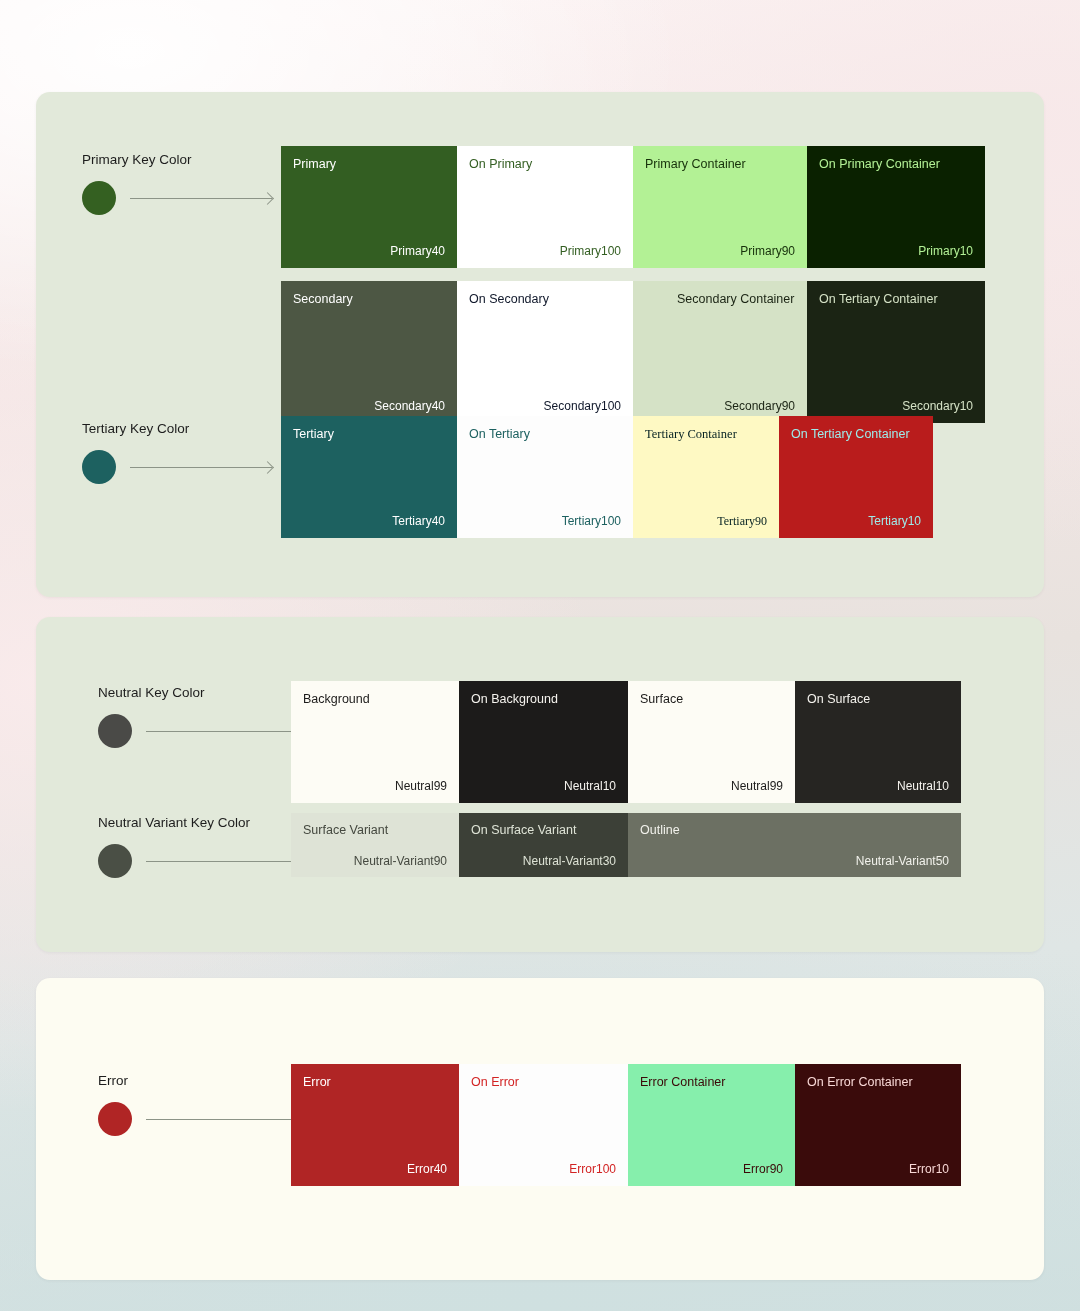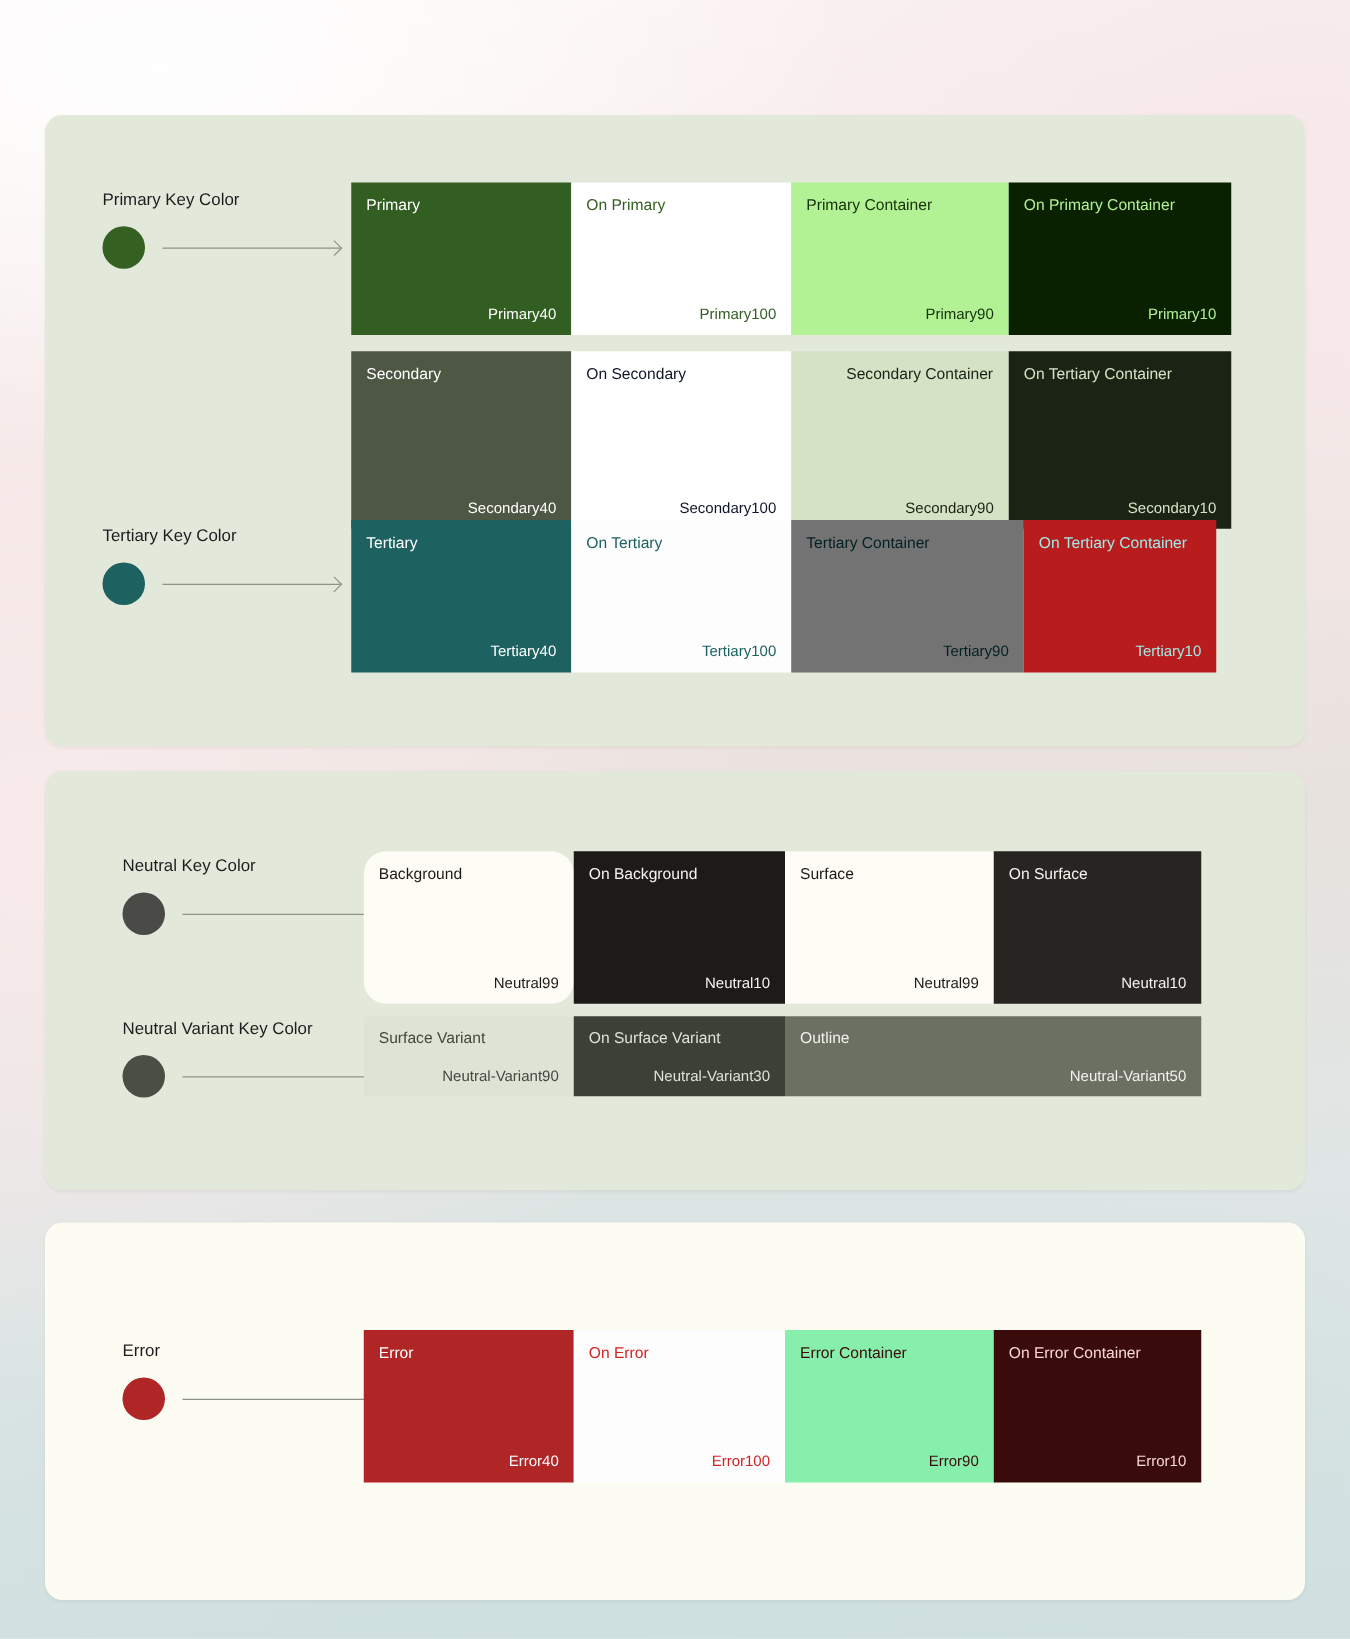--- a/index.html
+++ b/index.html
@@ -209,42 +209,42 @@
     </div>
     <div class="swatch-strip" style="left:245px; top:324px; height:122px;">
       <div class="swatch" style="width:176px; background:#1D6160; color:#ffffff;">
         <div class="swatch-name">Tertiary</div>
         <div class="swatch-token">Tertiary40</div>
       </div>
       <div class="swatch" style="width:176px; background:#fdfdfd; color:#1d6160;">
         <div class="swatch-name">On Tertiary</div>
         <div class="swatch-token">Tertiary100</div>
       </div>
-      <div class="swatch" style="width:186px; background:#737373; color:#042021;">
+      <div class="swatch" style="width:146px; background:#fef9c3; color:#042021;font-family:Liberation Serif, serif;">
         <div class="swatch-name">Tertiary Container</div>
         <div class="swatch-token">Tertiary90</div>
       </div>
       <div class="swatch" style="width:154px; background:#b91c1c; color:#9eebea;gap:22px;">
         <div class="swatch-name">On Tertiary Container</div>
         <div class="swatch-token">Tertiary10</div>
       </div>
     </div>
   </div>
 
   <div class="card card-green" id="card-neutral">
 
     <div class="key-row" style="left:62px; top:68px; width:218px; display:block;">
       <div class="key-label">Neutral Key Color</div>
       <div class="key-dot-arrow" style="width:208px;">
         <span class="key-dot" style="background:#4a4a47"></span>
         <span class="arrow"></span>
       </div>
     </div>
     <div class="swatch-strip" style="left:255px; top:64px; height:122px;">
-      <div class="swatch" style="width:168px; background:#FDFCF5; color:#1c1b1a;border-radius:18px;">
+      <div class="swatch" style="width:168px; background:#FDFCF5; color:#1c1b1a;">
         <div class="swatch-name">Background</div>
         <div class="swatch-token">Neutral99</div>
       </div>
       <div class="swatch" style="width:169px; background:#1C1B1A; color:#f5f3ee;gap:47px;">
         <div class="swatch-name">On Background</div>
         <div class="swatch-token">Neutral10</div>
       </div>
       <div class="swatch" style="width:167px; background:#FDFCF5; color:#1c1b1a;">
         <div class="swatch-name">Surface</div>
         <div class="swatch-token">Neutral99</div>

